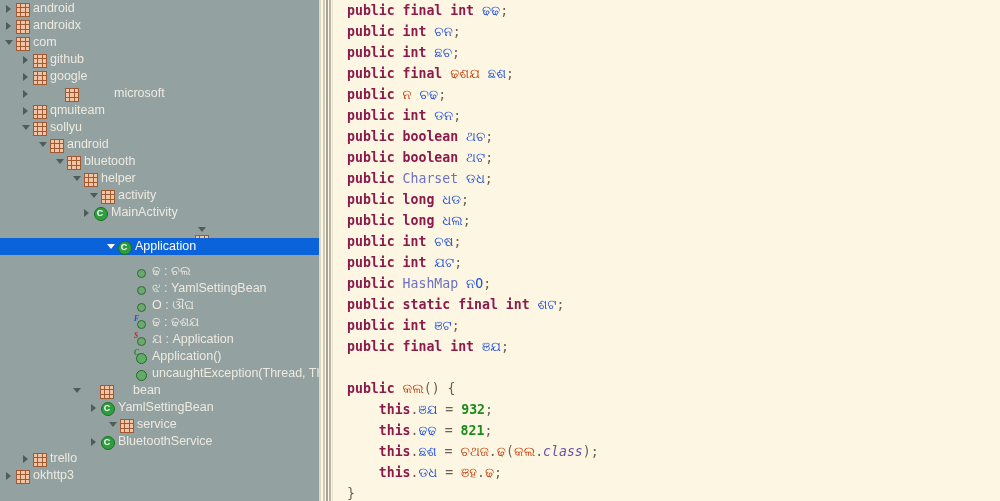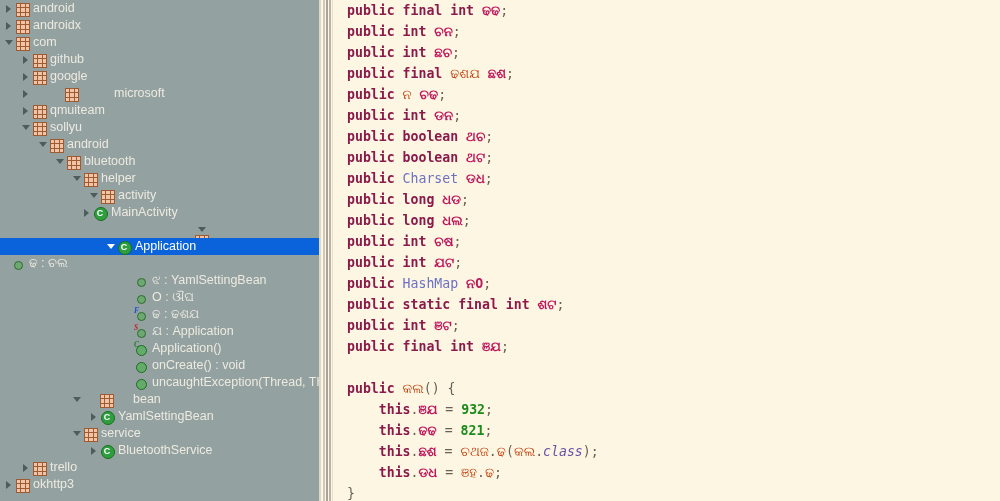--- a/index.html
+++ b/index.html
@@ -182,21 +182,21 @@
     left: 12px;
     top: 0px;
     font-family: "DejaVu Sans Mono", "Liberation Mono", monospace;
     font-size: 13.2px;
     line-height: 21px;
     white-space: pre;
   }
   .ln { height: 21px; white-space: pre; }
   .kw   { color: #8b1a4a; font-weight: bold; }
   .typ  { color: #6c71c4; }
-  .ident{ color: #be185d; font-weight: bold; }
+  .ident{ color: #1d4ed8; font-weight: normal; }
   .idb  { color: #c2410c; }
   .num  { color: #1a8a1a; font-weight: bold; }
   .pun  { color: #6b5f55; }
   .cls  { color: #6b4fa8; font-style: italic; }
 </style>
 </head>
 <body>
 
 <div id="app">
 
@@ -269,21 +269,21 @@
       <div class="tree-row" style="padding-left: 86px; flex-direction: column;">
         <span class="twisty expanded"></span>
         <span class="ticon ico-package"></span>
         <span class="tree-label">app</span>
       </div>
       <div class="tree-row selected" style="padding-left: 106px;">
         <span class="twisty expanded"></span>
         <span class="ticon ico-class"></span>
         <span class="tree-label">Application</span>
       </div>
-      <div class="tree-row" style="">
+      <div class="tree-row" style="padding-left: 123px; margin-top: 8px;">
         <span class="twisty "></span>
         <span class="ticon ico-field"></span>
         <span class="tree-label">ଢ : ଚଲ</span>
       </div>
       <div class="tree-row" style="padding-left: 123px;">
         <span class="twisty "></span>
         <span class="ticon ico-field"></span>
         <span class="tree-label">ଝ : YamlSettingBean</span>
       </div>
       <div class="tree-row" style="padding-left: 123px;">
@@ -308,38 +308,33 @@
       <div class="tree-row" style="padding-left: 123px;">
         <span class="twisty "></span>
         <span class="ticon ico-method">
           <span class="badge c">C</span>
         </span>
         <span class="tree-label">Application()</span>
       </div>
       <div class="tree-row" style="padding-left: 123px;">
         <span class="twisty "></span>
         <span class="ticon ico-method"></span>
-        <span class="tree-label">onCreate() : void</span>
-      </div>
-      <div class="tree-row" style="padding-left: 123px;">
-        <span class="twisty "></span>
-        <span class="ticon ico-method"></span>
         <span class="tree-label">uncaughtException(Thread, Thro</span>
       </div>
       <div class="tree-row" style="padding-left: 72px; gap: 16px;">
         <span class="twisty expanded"></span>
         <span class="ticon ico-package"></span>
         <span class="tree-label">bean</span>
       </div>
       <div class="tree-row" style="padding-left: 89px;">
         <span class="twisty collapsed"></span>
         <span class="ticon ico-class"></span>
         <span class="tree-label">YamlSettingBean</span>
       </div>
-      <div class="tree-row" style="padding-left: 72px;">
+      <div class="tree-row" style="padding-left: 108px;">
         <span class="twisty expanded"></span>
         <span class="ticon ico-package"></span>
         <span class="tree-label">service</span>
       </div>
       <div class="tree-row" style="padding-left: 89px;">
         <span class="twisty collapsed"></span>
         <span class="ticon ico-class"></span>
         <span class="tree-label">BluetoothService</span>
       </div>
       <div class="tree-row" style="padding-left: 21px;">

